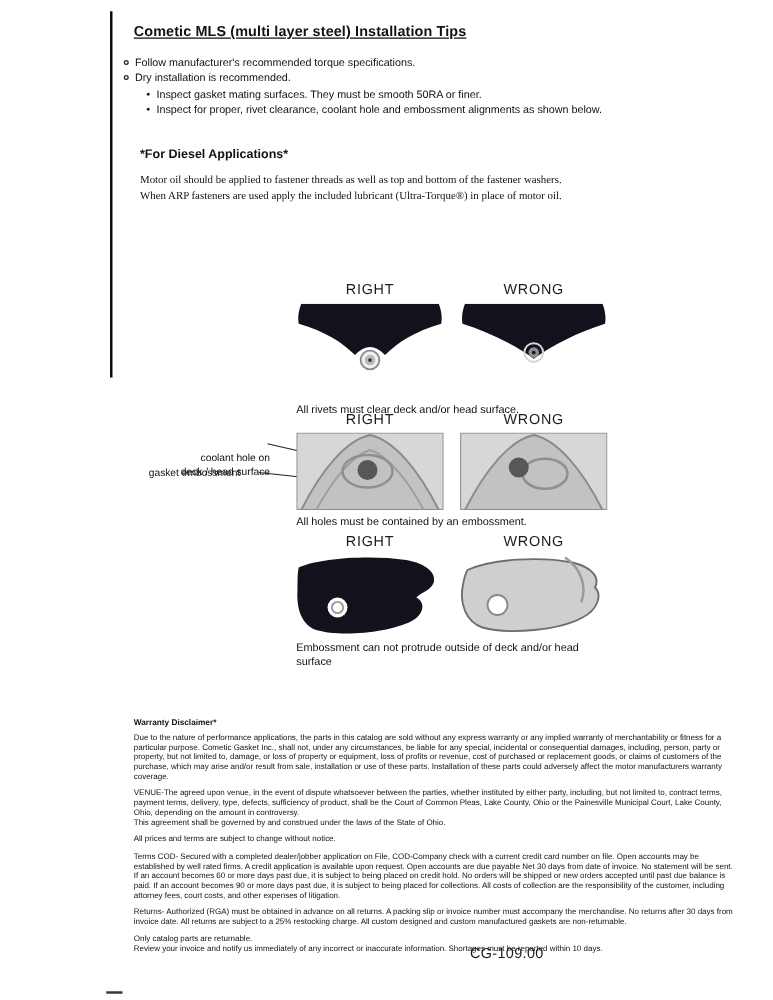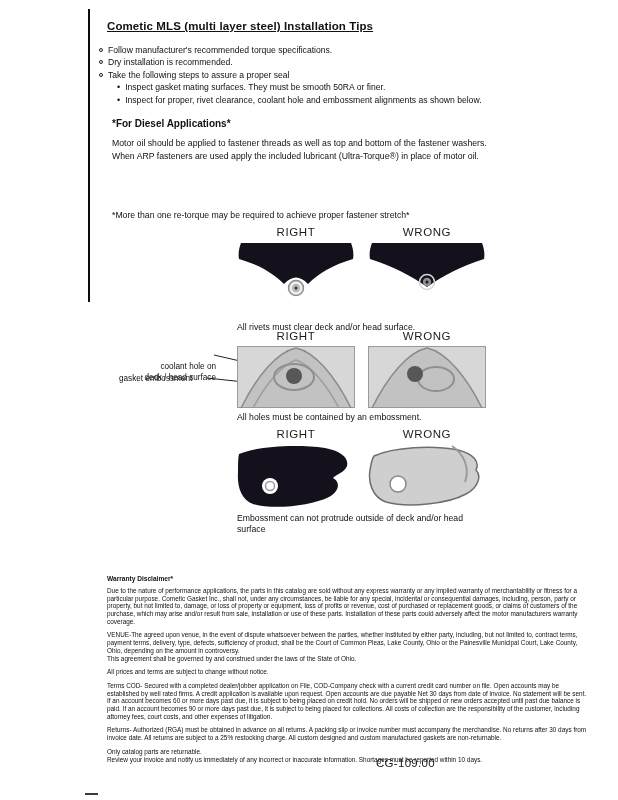--- a/index.html
+++ b/index.html
@@ -14,21 +14,21 @@
   .title { left:107px; top:20px; font-size:11.5px; font-weight:bold; text-decoration:underline; letter-spacing:.1px; }
 
   .bullets { left:99px; top:44px; font-size:8.6px; line-height:12.4px; }
   .b-row { display:flex; align-items:baseline; }
   .b-row.sub { margin-left:18px; }
   .circ { width:4px; height:4px; border:1px solid #222; border-radius:50%; display:inline-block; margin-right:5px; flex:0 0 auto; position:relative; top:-1px; }
   .dot { margin-right:5px; font-size:9px; }
 
   .diesel-h { left:112px; top:118px; font-size:10px; font-weight:bold; }
   .para { font-size:8.7px; line-height:12.6px; white-space:pre-line; width:482px; }
-  .p1 { left:112px; top:137px; }
+  .p1 { left:112px; top:137px;font-family:Liberation Serif, serif; }
   .p2 { left:112px; top:169px; }
   .p3 { left:112px; top:209px; }
 
   .fig-label { width:118px; text-align:center; font-size:11.5px; letter-spacing:.6px; color:#1c1c1c; }
   .fig-img { width:118px; }
   .caption { font-size:8.7px; line-height:11px; color:#111; }
   .callout { font-size:8.2px; line-height:10.5px; white-space:pre-line; color:#111; }
   .callout.c1 { left:130px; top:342px; width:86px; text-align:right;margin-top:20px; }
   .callout.c2 { left:119px; top:374px; }
 
@@ -51,38 +51,33 @@
 
   <div class="bullets abs">
     <div class="b-row">
       <span class="circ"></span>
       <span>Follow manufacturer's recommended torque specifications.</span>
     </div>
     <div class="b-row">
       <span class="circ"></span>
       <span>Dry installation is recommended.</span>
     </div>
-    <div class="b-row">
-      <span class="circ"></span>
-      <span>Take the following steps to assure a proper seal</span>
-    </div>
     <div class="b-row sub">
       <span class="dot">•</span>
       <span>Inspect gasket mating surfaces.  They must be smooth 50RA or finer.</span>
     </div>
     <div class="b-row sub">
       <span class="dot">•</span>
       <span>Inspect for proper, rivet clearance, coolant hole and embossment alignments as shown below.</span>
     </div>
   </div>
 
   <h2 class="diesel-h abs">*For Diesel Applications*</h2>
   <p class="para p1 abs">Motor oil should be applied to fastener threads as well as top and bottom of the fastener washers.
 When ARP fasteners are used apply the included lubricant (Ultra-Torque®) in place of motor oil.</p>
-  <p class="para p3 abs">*More than one re-torque may be required to achieve proper fastener stretch*</p>
 
   <div class="fig-label abs" style="left:237px; top:226px;">RIGHT</div>
   <div class="fig-label abs" style="left:368px; top:226px;">WRONG</div>
 
   <div class="fig-img abs" style="left:237px; top:243px;">
     <svg width="118" height="62" viewBox="0 0 118 62">
       <path d="M4,0 H114 C116,5 117,11 116,16 C95,22 81,31 71,41 Q59,28 47,41 C37,31 23,22 2,16 C1,11 2,5 4,0 Z" fill="#14101c"></path>
       <circle cx="59" cy="45" r="7.5" fill="#efefef" stroke="#8a8a8a" stroke-width="1.5"></circle>
       <circle cx="59" cy="45" r="4.2" fill="#b9b9b9"></circle>
       <circle cx="59" cy="45" r="1.5" fill="#333"></circle>

